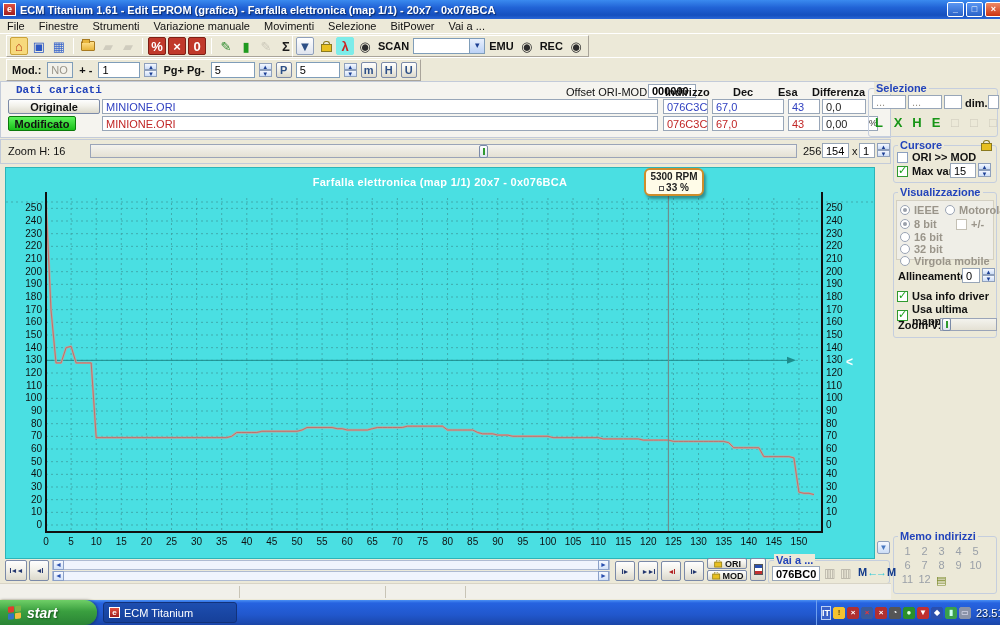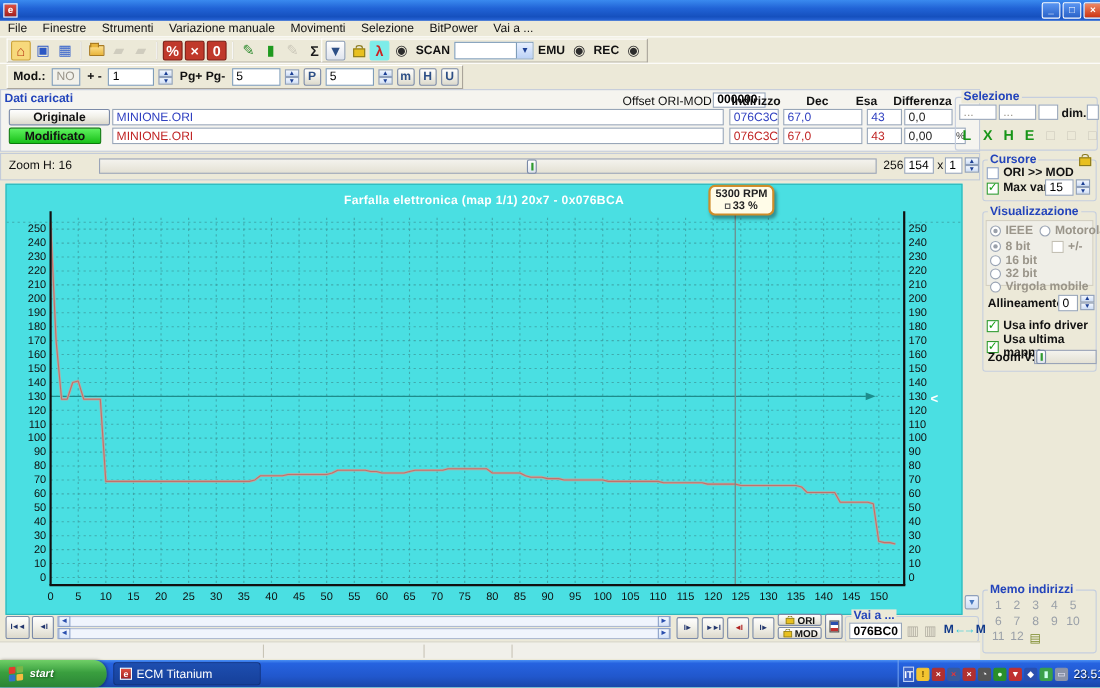--- a/index.html
+++ b/index.html
@@ -93,21 +93,21 @@
   
   #statusbar { left:0; top:583px; width:891px; height:16px; background:#f1f0ea; border-top:1px solid #d8d4c6;
     display:flex; align-items:center; color:#333; }
   .statcell { height:12px; border-right:1px solid #c8c4b6; }
 
   
   #taskbar { left:0; top:600px; width:1000px; height:25px;
     background:linear-gradient(180deg,#4a90f4 0%,#2663e0 12%,#2157cc 60%,#1a46a8 100%); }
   #start-btn { left:0; top:600px; width:97px; height:25px; border-radius:0 12px 12px 0;
     background:linear-gradient(180deg,#6fcf67 0%,#3a9f3f 45%,#2a8435 100%); box-shadow:1px 0 3px rgba(0,0,0,.4);
-    display:flex; align-items:center; gap:5px; padding-left:8px; color:#fff; font-weight:bold; font-style:italic; font-size:10px;
+    display:flex; align-items:center; gap:5px; padding-left:8px; color:#fff; font-weight:bold; font-style:italic; font-size:14px;
     text-shadow:1px 1px 2px #14521a; }
   #xp-logo { width:14px; height:14px; display:grid; grid-template-columns:6px 6px; grid-template-rows:6px 6px; gap:1px; transform:skewY(-6deg); }
   #xp-logo i { border-radius:1px; }
   #task-ecm { left:103px; top:602px; width:134px; height:21px; border-radius:3px;
     background:linear-gradient(#1d4eb0,#16409a); border:1px solid #12327a; color:#fff;
     display:flex; align-items:center; gap:4px; padding-left:5px; font-size:11px; }
   #task-ecm .ticon { width:11px; height:11px; background:linear-gradient(#e05040,#a02020); border:1px solid #fff;
     font-size:8px; color:#fff; text-align:center; line-height:9px; font-weight:bold; }
   #tray { left:816px; top:600px; width:184px; height:25px; border-left:1px solid #6fa0ee;
     display:flex; align-items:center; gap:2px; padding-left:4px; }
@@ -121,20 +121,21 @@
   .memo-num { width:17px; text-align:center; color:#9aa0a8; display:inline-block; }
 </style>
 </head>
 <body>
 
 
 
 
 <div class="abs" id="titlebar">
   <div id="app-icon">e</div>
+  <div class="ttl">ECM Titanium 1.61 - Edit EPROM (grafica) - Farfalla elettronica (map 1/1) - 20x7 - 0x076BCA</div>
 </div>
 <div class="abs winbtn" style="left:946px;top:2px;">_</div>
 <div class="abs winbtn" style="left:965px;top:2px;">□</div>
 <div class="abs winbtn close" style="left:984px;top:2px;">×</div>
 
 
 <div class="abs" id="menubar">
     <span class="menu-item">File</span>
     <span class="menu-item">Finestre</span>
     <span class="menu-item">Strumenti</span>
@@ -210,25 +211,25 @@
         <span>▼</span>
       </span>
     <span class="xpbtn" style="width:16px;height:16px;font-weight:bold;color:#2d4f86;">m</span>
     <span class="xpbtn" style="width:16px;height:16px;font-weight:bold;color:#2d4f86;">H</span>
     <span class="xpbtn" style="width:16px;height:16px;font-weight:bold;color:#2d4f86;">U</span>
   </div>
 </div>
 
 
 <div class="abs" id="data-panel"></div>
-<div class="abs blue-title" style="left:4px;top:84px;">Dati caricati</div>
+<div class="abs blue-title" style="left:16px;top:84px;font-family:Liberation Mono, monospace;">Dati caricati</div>
 
 <div class="abs xpbtn srcbtn" style="left:8px;top:99px;width:92px;height:15px;">Originale</div>
 <div class="abs cell" style="left:102px;top:99px;width:556px;height:15px;color:#3040c0;">MINIONE.ORI</div>
-<div class="abs xpbtn srcbtn greenbtn" style="left:8px;top:116px;width:84px;height:15px;">Modificato</div>
+<div class="abs xpbtn srcbtn greenbtn" style="left:8px;top:116px;width:68px;height:15px;">Modificato</div>
 <div class="abs cell" style="left:102px;top:116px;width:556px;height:15px;color:#c02525;">MINIONE.ORI</div>
 
 <div class="abs" style="left:566px;top:86px;color:#111;">Offset ORI-MOD</div>
 <div class="abs cell" style="left:648px;top:84px;width:48px;height:14px;font-weight:bold;">000000</div>
 <div class="abs colhdr" style="left:665px;top:86px;">Indirizzo</div>
 <div class="abs colhdr" style="left:733px;top:86px;">Dec</div>
 <div class="abs colhdr" style="left:778px;top:86px;">Esa</div>
 <div class="abs colhdr" style="left:812px;top:86px;">Differenza</div>
 
 <div class="abs cell" style="left:663px;top:99px;width:45px;height:15px;color:#3040c0;">076C3C</div>

